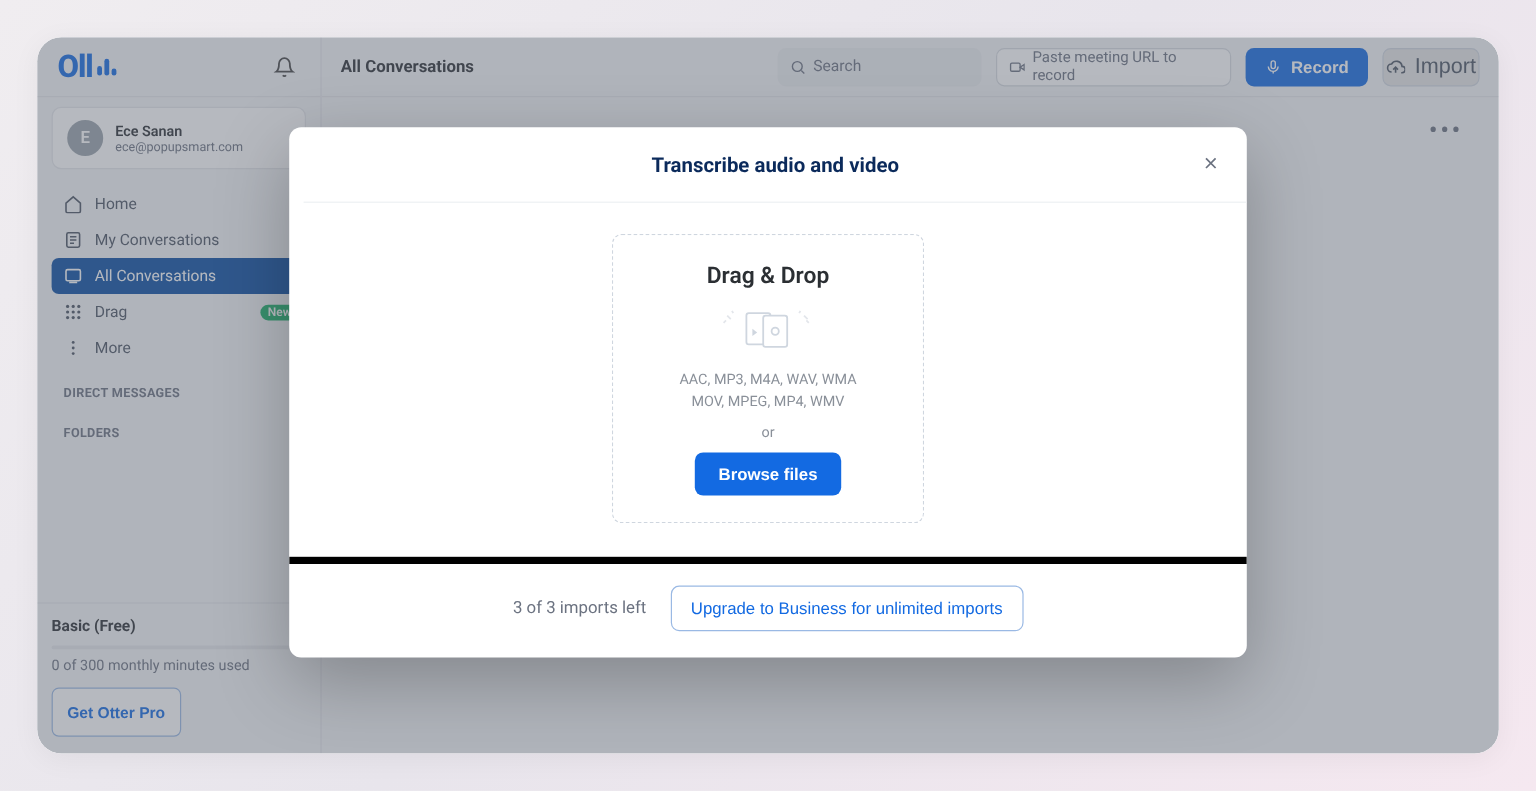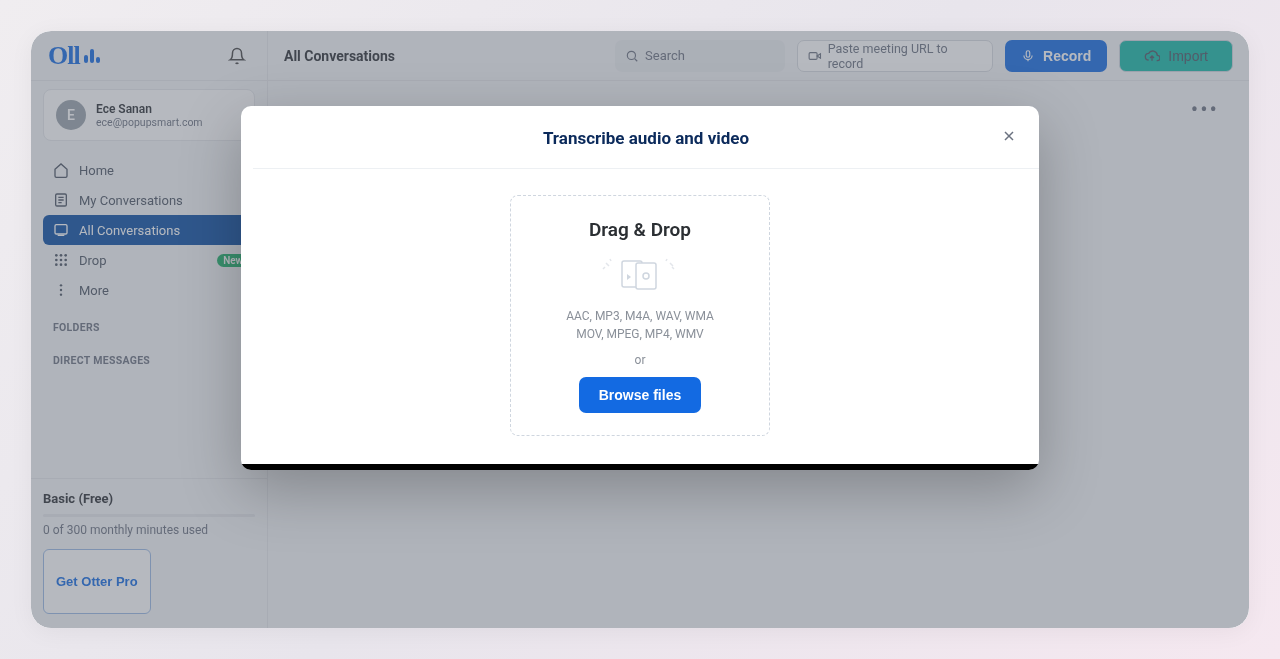--- a/index.html
+++ b/index.html
@@ -32,21 +32,21 @@
   }
   .sidebar-top {
     display: flex;
     align-items: center;
     justify-content: space-between;
     height: 50px;
     padding: 0 14px 0 17px;
     border-bottom: 1px solid #e5e7eb;
   }
   .logo { display:flex; align-items:center; gap:2px; }
-  .logo-text { color:#136ae2; font-weight:800; font-size:26px; letter-spacing:-1px;font-family:Liberation Serif, serif;}
+  .logo-text { color:#136ae2; font-weight:800; font-size:26px; letter-spacing:-1px;}
   .logo-bars { display:flex; gap:2px; align-items:flex-end; margin-left:2px;}
   .logo-bars span { width:4px; background:#136ae2; border-radius:2px; display:block;}
   .notif-btn { width:32px; height:32px; border-radius:50%; display:flex; align-items:center; justify-content:center; color:#444;}
   .user-card {
     margin: 8px 12px 0 12px;
     border: 1px solid #e5e7eb;
     border-radius: 8px;
     background:#fff;
     display:flex; align-items:center; gap:10px;
     padding: 10px 12px;
@@ -92,21 +92,21 @@
     margin-top:auto;
     padding: 12px 12px 14px 12px;
     border-top:1px solid #e5e7eb;
   }
   .plan-name { font-size:13px; font-weight:700; color:#2b2f33; }
   .progress-bar { height:3px; background:#e5e7eb; border-radius:2px; margin:8px 0 6px 0;}
   .usage-text { font-size:12px; color:#6b7280; }
   .get-pro-btn {
     margin-top:12px;
     border:1px solid #9ab9e4; color:#136ae2; background:#fff;
-    border-radius:6px; padding:24px 12px; font-size:13px; font-weight:600;
+    border-radius:6px; padding:12px 12px; font-size:13px; font-weight:600;
     cursor:pointer;
   }
   
   .main {
     flex:1; display:flex; flex-direction:column; background:#f5f6f8;
   }
   .topbar {
     height:50px; border-bottom:1px solid #e5e7eb;
     display:flex; align-items:center; padding: 0 16px; gap:12px;
   }
@@ -121,23 +121,23 @@
     width:196px; height:32px; border:1px solid #d7dbe0; border-radius:7px;
     display:flex; align-items:center; gap:6px; padding:0 10px; color:#6b7280;
     font-size:12.5px; background:#fff;
   }
   .record-btn {
     height:32px; padding:0 16px; background:#136ae2; color:#fff;
     border-radius:7px; display:flex; align-items:center; gap:8px; font-weight:600;
     font-size:14px; cursor:pointer; border:none;
   }
   .import-btn {
-    height:32px; padding:0 24px; border:1px solid #cfd6df; background:#14b8a6;
+    height:32px; padding:0 2px; border:1px solid #cfd6df; background:#e5e5e5;
     border-radius:7px; display:flex; align-items:center; gap:8px;
-    color:#4b5563; font-size:14px; font-weight:500; cursor:pointer;
+    color:#4b5563; font-size:18px; font-weight:500; cursor:pointer;
   }
   .main-body { flex:1; padding: 14px 24px; position:relative; }
   .date-row { display:flex; align-items:center; justify-content:space-between; }
   .more-dots { color:#6b7280; font-size:22px; letter-spacing:2px; cursor:pointer; padding:2px 6px;}
   
   .overlay {
     position:absolute; inset:0;
     background:rgba(94,100,112,.45);
     border-radius:20px;
   }
@@ -246,34 +246,34 @@
             <circle cx="5" cy="5" r="2"></circle>
             <circle cx="12" cy="5" r="2"></circle>
             <circle cx="19" cy="5" r="2"></circle>
             <circle cx="5" cy="12" r="2"></circle>
             <circle cx="12" cy="12" r="2"></circle>
             <circle cx="19" cy="12" r="2"></circle>
             <circle cx="5" cy="19" r="2"></circle>
             <circle cx="12" cy="19" r="2"></circle>
             <circle cx="19" cy="19" r="2"></circle>
           </svg>
-        <span>Drop</span>
+        <span>Drag</span>
         <span class="badge-new">New</span>
       </div>
       <div class="nav-item">
         <svg width="16" height="16" viewBox="0 0 24 24" fill="currentColor">
             <circle cx="12" cy="5" r="1.8"></circle>
             <circle cx="12" cy="12" r="1.8"></circle>
             <circle cx="12" cy="19" r="1.8"></circle>
           </svg>
         <span>More</span>
       </div>
 
+      <div class="section-label">DIRECT MESSAGES</div>
       <div class="section-label">FOLDERS</div>
-      <div class="section-label">DIRECT MESSAGES</div>
     </nav>
 
     <div class="sidebar-bottom">
       <div class="plan-name">Basic (Free)</div>
       <div class="progress-bar"></div>
       <div class="usage-text">0 of 300 monthly minutes used</div>
       <button class="get-pro-btn">Get Otter Pro</button>
     </div>
   </aside>
 
@@ -341,14 +341,18 @@
             <circle cx="46" cy="21" r="3"></circle>
             <path d="M70 8l3 3M74 14l-2-2M67 4l-1 2" stroke="#e3e6eb"></path>
           </svg>
         </div>
         <div class="dz-formats">AAC, MP3, M4A, WAV, WMA</div>
         <div class="dz-formats">MOV, MPEG, MP4, WMV</div>
         <div class="dz-or">or</div>
         <button class="browse-btn">Browse files</button>
       </div>
     </div>
+    <div class="modal-footer">
+      <div class="imports-left">3 of 3 imports left</div>
+      <button class="upgrade-btn">Upgrade to Business for unlimited imports</button>
+    </div>
   </div>
 </div>
 
 </body></html>

